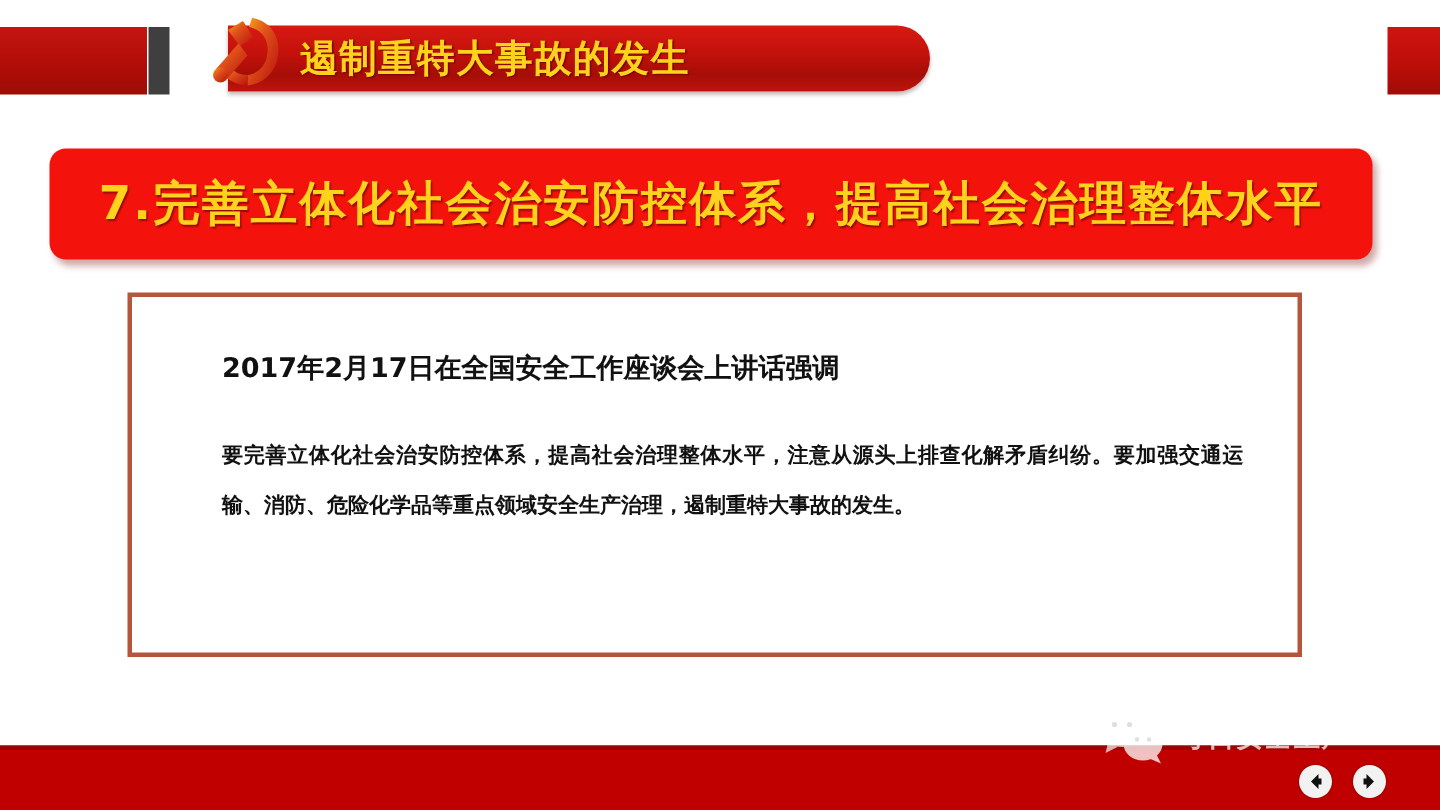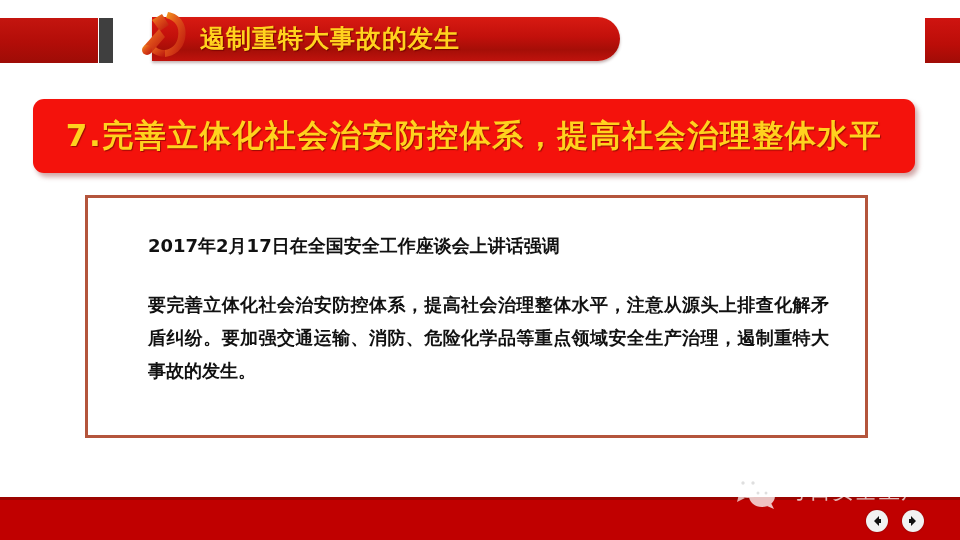--- a/index.html
+++ b/index.html
@@ -131,21 +131,21 @@
   .content-date {
     font-size: 18px;
     font-weight: bold;
     color: #111111;
     line-height: 30px;
     letter-spacing: 0px;
     white-space: nowrap;
   }
   .content-body {
     margin-top: 27px;
-    font-size: 18px;
+    font-size: 14px;
     font-weight: bold;
     color: #111111;
     line-height: 33px;
     text-align: justify;
     text-justify: inter-ideograph;
     letter-spacing: 0px;
   }
 
   
   .footer-band {
@@ -166,22 +166,22 @@
     top: 470px;
     width: 214px;
     height: 42px;
     display: flex;
     align-items: center;
     gap: 8px;
     opacity: 0.80;
   }
   .wechat-icon { width: 46px; height: 38px; flex: 0 0 auto; }
   .watermark-text {
-    font-size: 22px;
-    font-weight: normal;
+    font-size: 18px;
+    font-weight: bold;
     color: rgba(255,255,255,0.92);
     letter-spacing: 1px;
     white-space: nowrap;
     mix-blend-mode: screen;
   }
 
   
   .nav-buttons {
     position: absolute;
     left: 866px;

